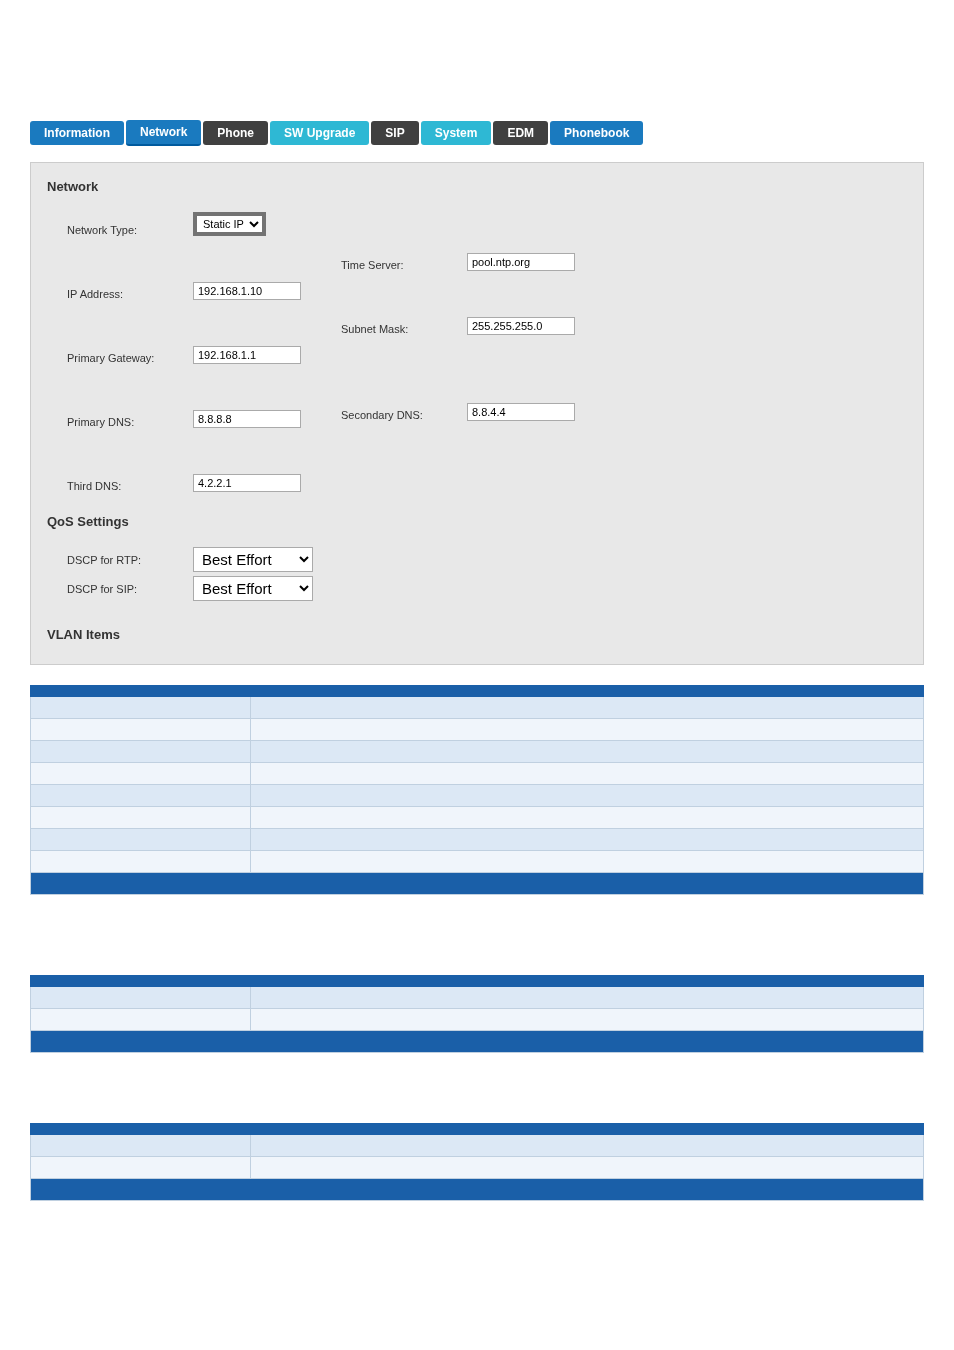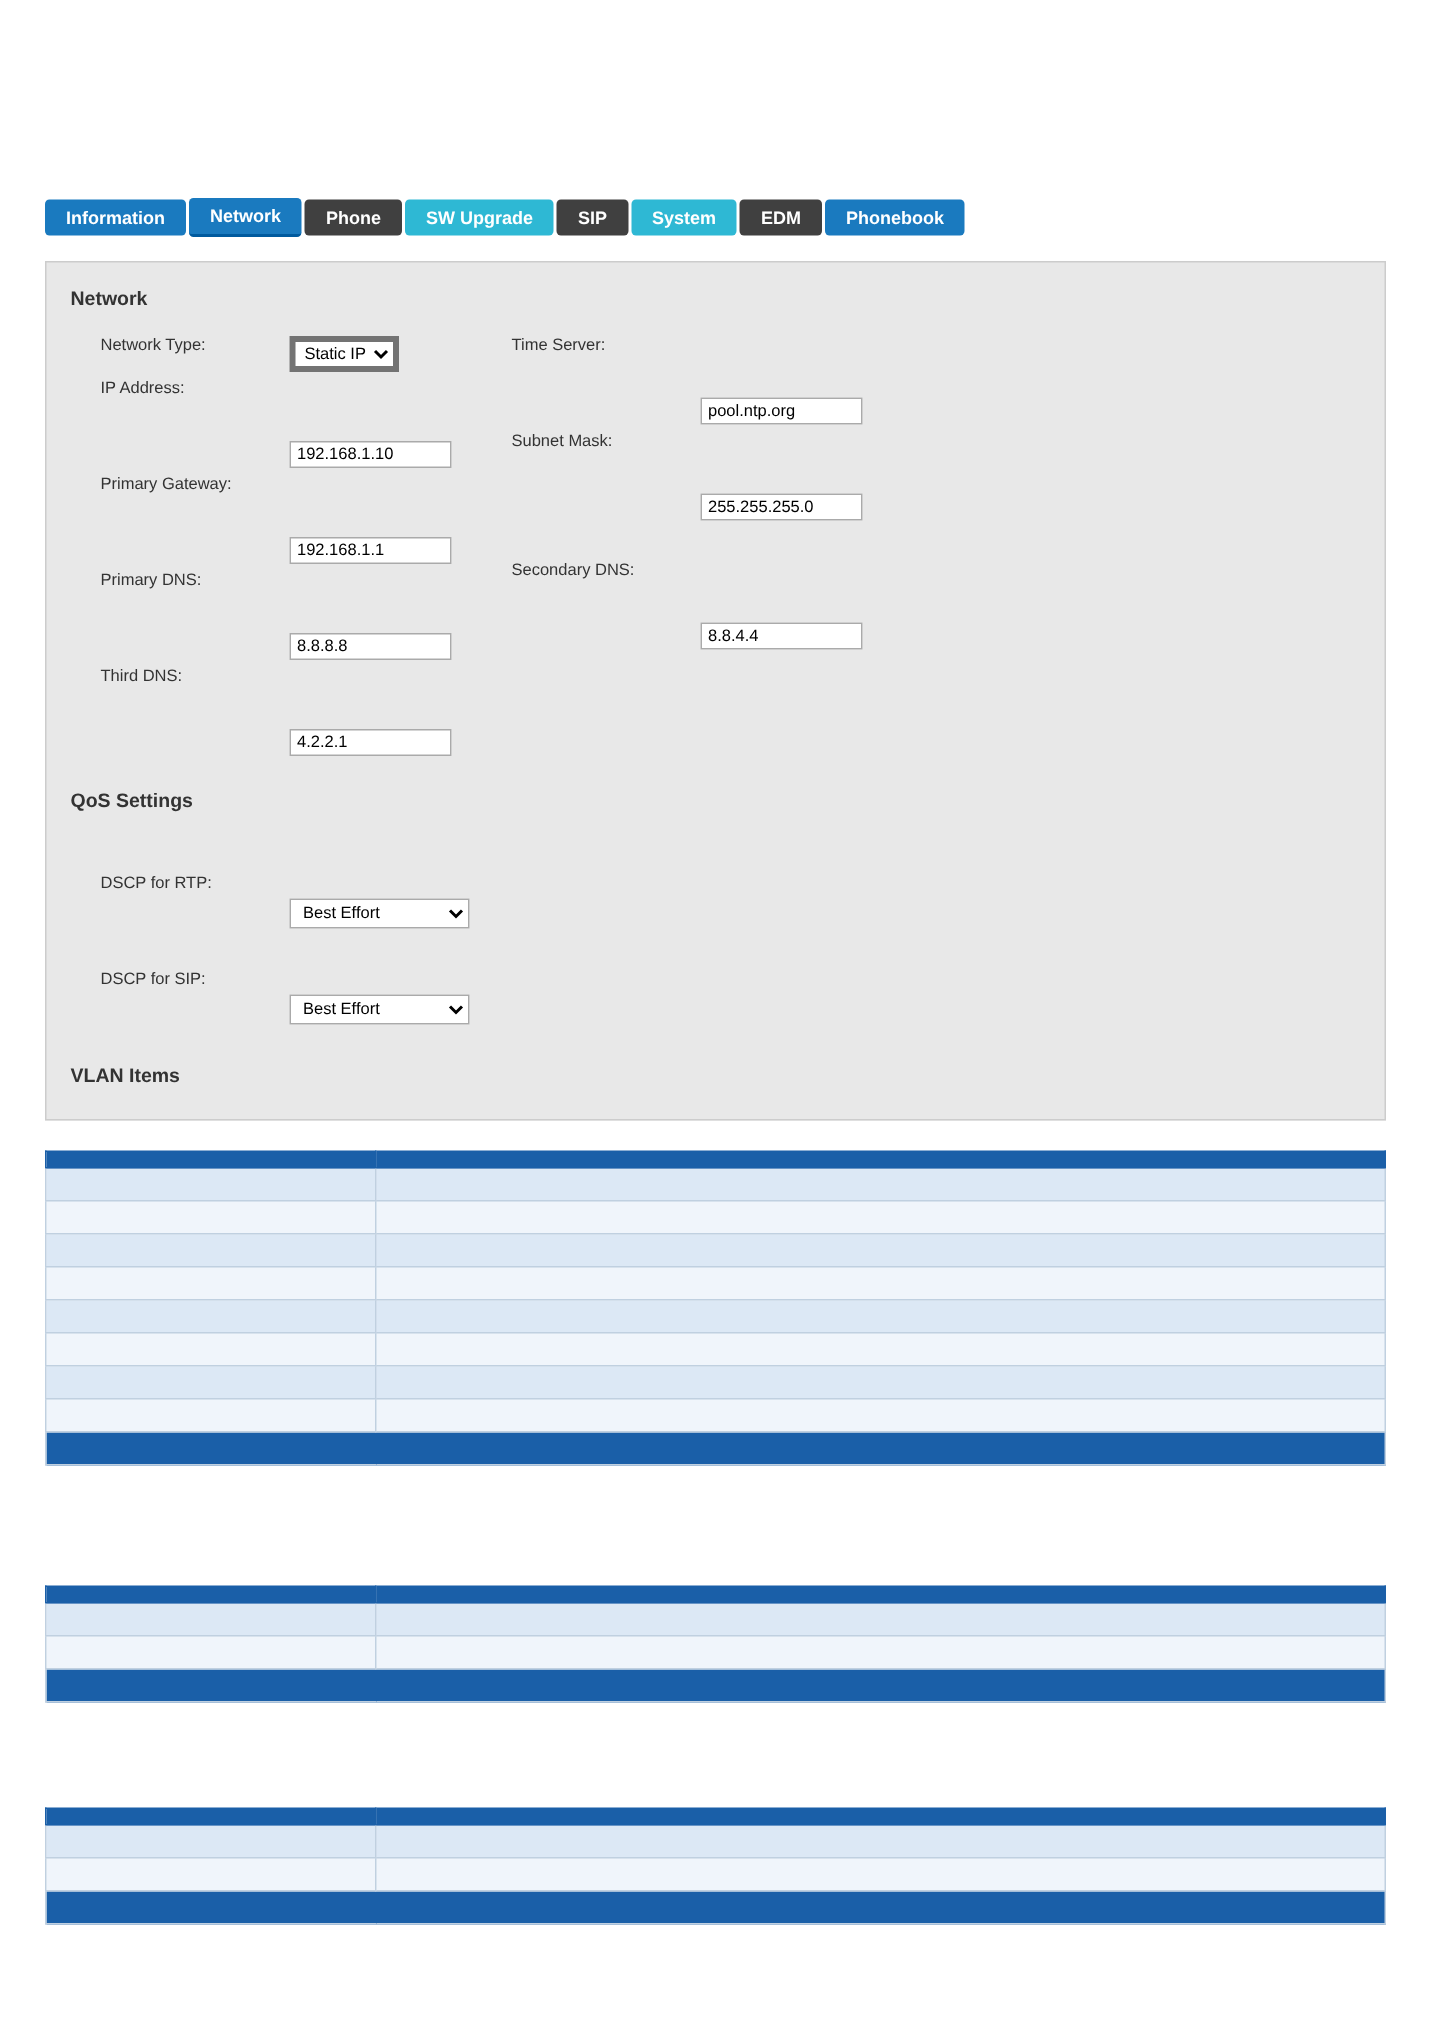--- a/index.html
+++ b/index.html
@@ -6,21 +6,21 @@
     body {
       font-family: Arial, sans-serif;
       font-size: 12px;
       background: #fff;
       color: #333;
       width: 954px;
       min-height: 1350px;
     }
 
     .page-wrapper {
-      padding: 32px 30px;
+      padding: 20px 30px;
     }
 
     
     .nav-tabs {
       display: flex;
       align-items: center;
       gap: 2px;
       margin-bottom: 16px;
       margin-top: 100px;
     }
@@ -145,21 +145,21 @@
     }
 
     .net-col {
       display: flex;
       flex-direction: column;
       gap: 5px;
     }
 
     .net-row {
       display: flex;
-      align-items: flex-start;
+      align-items: flex-end;
       gap: 6px;
     }
 
     .net-label {
       min-width: 120px;
       font-size: 11px;
       color: #333;
     }
 
     .net-input {
@@ -181,24 +181,23 @@
     .qos-row {
       display: flex;
       align-items: center;
       gap: 6px;
       margin-bottom: 4px;
     }
 
     .qos-select {
       border: 1px solid #aaa;
       padding: 2px 4px;
-      font-size: 11px;
+      font-size: 15px;
       background: #fff;
       width: 120px;
-      margin-top: 40px;
     }
   </style>
 </head>
 <body>
 
 <div class="page-wrapper">
 
   <div class="nav-tabs">
     <button class="nav-tab blue">Information</button>
     <button class="nav-tab active">Network</button>

